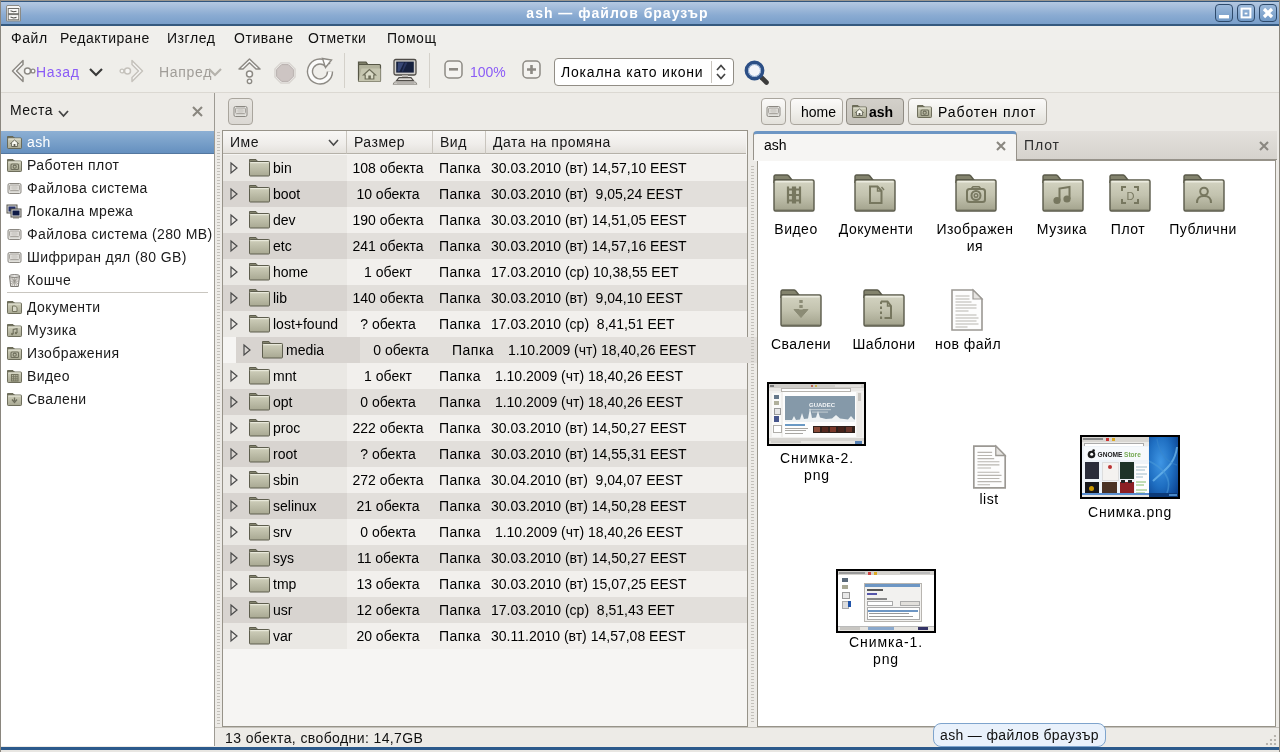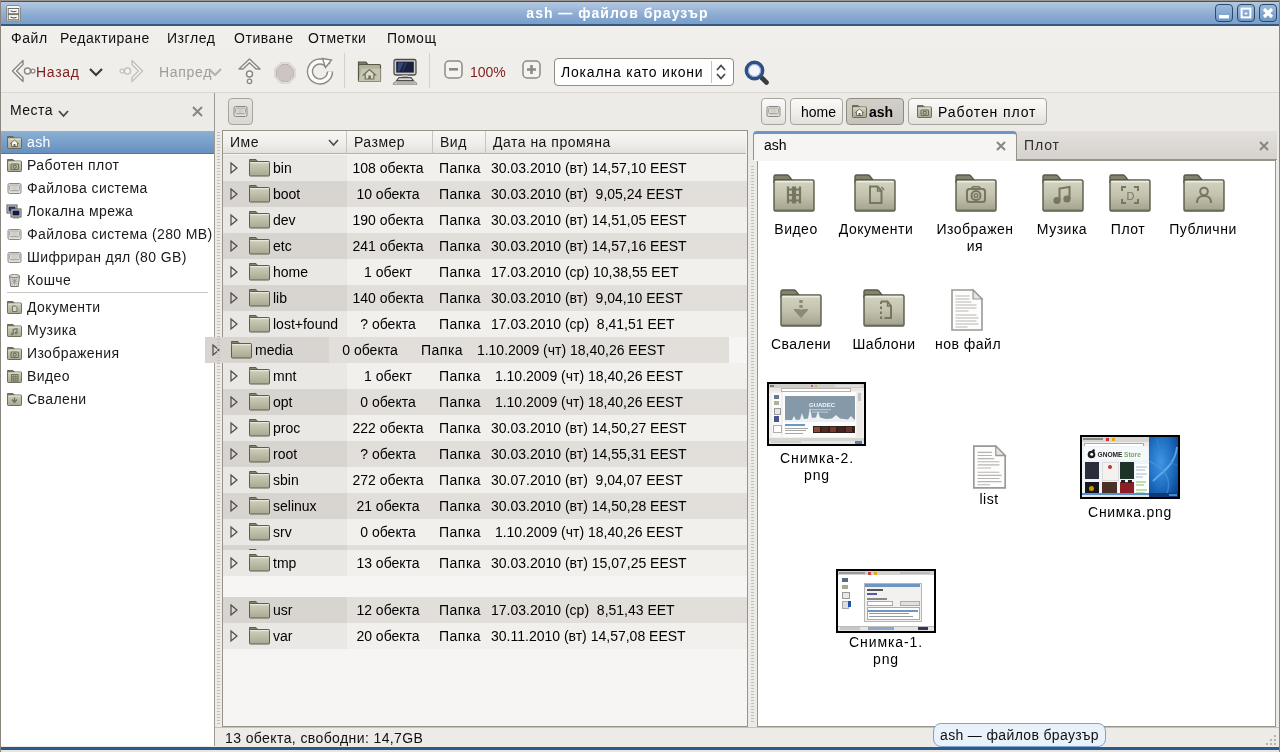--- a/index.html
+++ b/index.html
@@ -11,21 +11,21 @@
 #tbline1{left:0;top:1px;width:1280px;height:1px;background:#31567e;}
 #tbline2{left:0;top:24px;width:1280px;height:2px;background:#35597f;}
 #title{left:0;width:1235px;text-align:center;top:5px;color:#fff;font-weight:bold;letter-spacing:1px;}
 .winbtn{top:4px;width:18px;height:18px;border:1px solid #2e4a6b;border-radius:4px;
  background:linear-gradient(#9cb9da,#7199c6);box-sizing:border-box;}
 #menubar{left:0;top:26px;width:1280px;height:24px;background:#f0efec;}
 .mi{top:30px;color:#101010;letter-spacing:0.55px;}
 #toolbar{left:0;top:50px;width:1280px;height:43px;background:#efeeea;
  border-bottom:1px solid #dbd8d2;box-sizing:border-box;}
 .tsep{top:53px;width:1px;height:35px;background:#d4d1ca;}
-.ttext{color:#7f1d1d;top:64px;letter-spacing:0.7px;}
+.ttext{color:#8b5cf6;top:64px;letter-spacing:0.7px;}
 .gray{color:#a09d98;}
 #sidebar{left:1px;top:93px;width:214px;height:653px;background:#fff;
  border-right:1px solid #9d9a93;box-sizing:border-box;}
 #sbhead{left:1px;top:93px;width:213px;height:38px;background:#edebe7;}
 .srow{left:1px;width:213px;height:23px;color:#1a1a1a;letter-spacing:0.4px;}
 .srow .t{position:absolute;left:26px;top:3px;white-space:nowrap;}
 #selrow{background:linear-gradient(#8db0d4,#6590bf);border-bottom:1px solid #54779f;box-sizing:border-box;color:#fff;}
 #listpane{left:222px;top:130px;width:526px;height:597px;background:#f6f5f3;
  border:1px solid #979389;box-sizing:border-box;}
 .hcell{position:absolute;top:131px;height:23px;background:linear-gradient(#f8f7f5,#efedea 60%,#e4e1dc);
@@ -426,21 +426,21 @@
     <svg class="abs" style="left:25px;top:2px" width="23" height="21" viewBox="0 0 23 21">
       <path d="M1.5 5 L1.5 2.5 L8 2.5 L9.8 4.7 L1.5 4.7" fill="#84846e" stroke="#5e5e4e"></path>
       <rect x="1.5" y="4.5" width="20" height="14.5" rx="0.8" fill="url(#fgrad)" stroke="#5e5e4e"></rect>
       <path d="M2.5 5.6 h18" stroke="#e8e8da" stroke-width="1.2" fill="none"></path>
     </svg>
     <span class="fname">lost+found</span>
     <span class="fsize">? обекта</span>
     <span class="ftype" style="letter-spacing:0.5px">Папка</span>
     <span class="fdate">17.03.2010 (ср)  8,41,51 EET</span>
   </div>
-<div class="lrow even" style="left:205px;top:337px;position:absolute">
+<div class="lrow even" style="left:236px;top:337px;position:absolute">
     <div class="namecell"></div>
     <svg class="abs" style="left:5px;top:6px" width="12" height="14">
       <path d="M3 2 L9 7 L3 12 Z" fill="none" stroke="#4a4a4a" stroke-width="1.2"></path>
     </svg>
     <svg class="abs" style="left:25px;top:2px" width="23" height="21" viewBox="0 0 23 21">
       <path d="M1.5 5 L1.5 2.5 L8 2.5 L9.8 4.7 L1.5 4.7" fill="#84846e" stroke="#5e5e4e"></path>
       <rect x="1.5" y="4.5" width="20" height="14.5" rx="0.8" fill="url(#fgrad)" stroke="#5e5e4e"></rect>
       <path d="M2.5 5.6 h18" stroke="#e8e8da" stroke-width="1.2" fill="none"></path>
     </svg>
     <span class="fname">media</span>
@@ -514,21 +514,21 @@
       <path d="M3 2 L9 7 L3 12 Z" fill="none" stroke="#4a4a4a" stroke-width="1.2"></path>
     </svg>
     <svg class="abs" style="left:25px;top:2px" width="23" height="21" viewBox="0 0 23 21">
       <path d="M1.5 5 L1.5 2.5 L8 2.5 L9.8 4.7 L1.5 4.7" fill="#84846e" stroke="#5e5e4e"></path>
       <rect x="1.5" y="4.5" width="20" height="14.5" rx="0.8" fill="url(#fgrad)" stroke="#5e5e4e"></rect>
       <path d="M2.5 5.6 h18" stroke="#e8e8da" stroke-width="1.2" fill="none"></path>
     </svg>
     <span class="fname">sbin</span>
     <span class="fsize">272 обекта</span>
     <span class="ftype" style="letter-spacing:0.5px">Папка</span>
-    <span class="fdate">30.07.2010 (вт)  9,04,07 EEST</span>
+    <span class="fdate">30.04.2010 (вт)  9,04,07 EEST</span>
   </div>
 <div class="lrow even" style="left:223px;top:493px;position:absolute">
     <div class="namecell"></div>
     <svg class="abs" style="left:5px;top:6px" width="12" height="14">
       <path d="M3 2 L9 7 L3 12 Z" fill="none" stroke="#4a4a4a" stroke-width="1.2"></path>
     </svg>
     <svg class="abs" style="left:25px;top:2px" width="23" height="21" viewBox="0 0 23 21">
       <path d="M1.5 5 L1.5 2.5 L8 2.5 L9.8 4.7 L1.5 4.7" fill="#84846e" stroke="#5e5e4e"></path>
       <rect x="1.5" y="4.5" width="20" height="14.5" rx="0.8" fill="url(#fgrad)" stroke="#5e5e4e"></rect>
       <path d="M2.5 5.6 h18" stroke="#e8e8da" stroke-width="1.2" fill="none"></path>
@@ -561,21 +561,21 @@
     <svg class="abs" style="left:25px;top:2px" width="23" height="21" viewBox="0 0 23 21">
       <path d="M1.5 5 L1.5 2.5 L8 2.5 L9.8 4.7 L1.5 4.7" fill="#84846e" stroke="#5e5e4e"></path>
       <rect x="1.5" y="4.5" width="20" height="14.5" rx="0.8" fill="url(#fgrad)" stroke="#5e5e4e"></rect>
       <path d="M2.5 5.6 h18" stroke="#e8e8da" stroke-width="1.2" fill="none"></path>
     </svg>
     <span class="fname">sys</span>
     <span class="fsize">11 обекта</span>
     <span class="ftype" style="letter-spacing:0.5px">Папка</span>
     <span class="fdate">30.03.2010 (вт) 14,50,27 EEST</span>
   </div>
-<div class="lrow odd" style="left:223px;top:550px;position:absolute">
+<div class="lrow odd" style="left:223px;top:571px;position:absolute">
     <div class="namecell"></div>
     <svg class="abs" style="left:5px;top:6px" width="12" height="14">
       <path d="M3 2 L9 7 L3 12 Z" fill="none" stroke="#4a4a4a" stroke-width="1.2"></path>
     </svg>
     <svg class="abs" style="left:25px;top:2px" width="23" height="21" viewBox="0 0 23 21">
       <path d="M1.5 5 L1.5 2.5 L8 2.5 L9.8 4.7 L1.5 4.7" fill="#84846e" stroke="#5e5e4e"></path>
       <rect x="1.5" y="4.5" width="20" height="14.5" rx="0.8" fill="url(#fgrad)" stroke="#5e5e4e"></rect>
       <path d="M2.5 5.6 h18" stroke="#e8e8da" stroke-width="1.2" fill="none"></path>
     </svg>
     <span class="fname">tmp</span>

